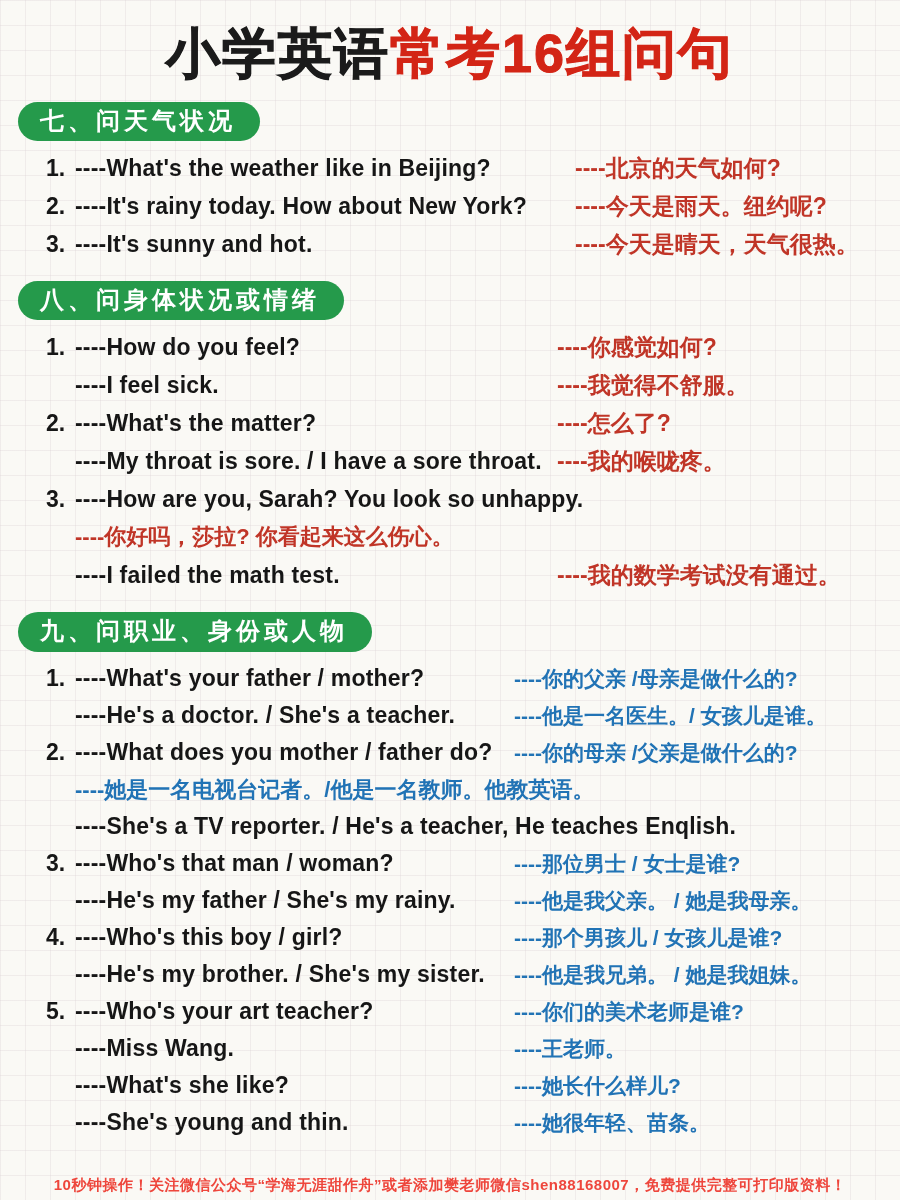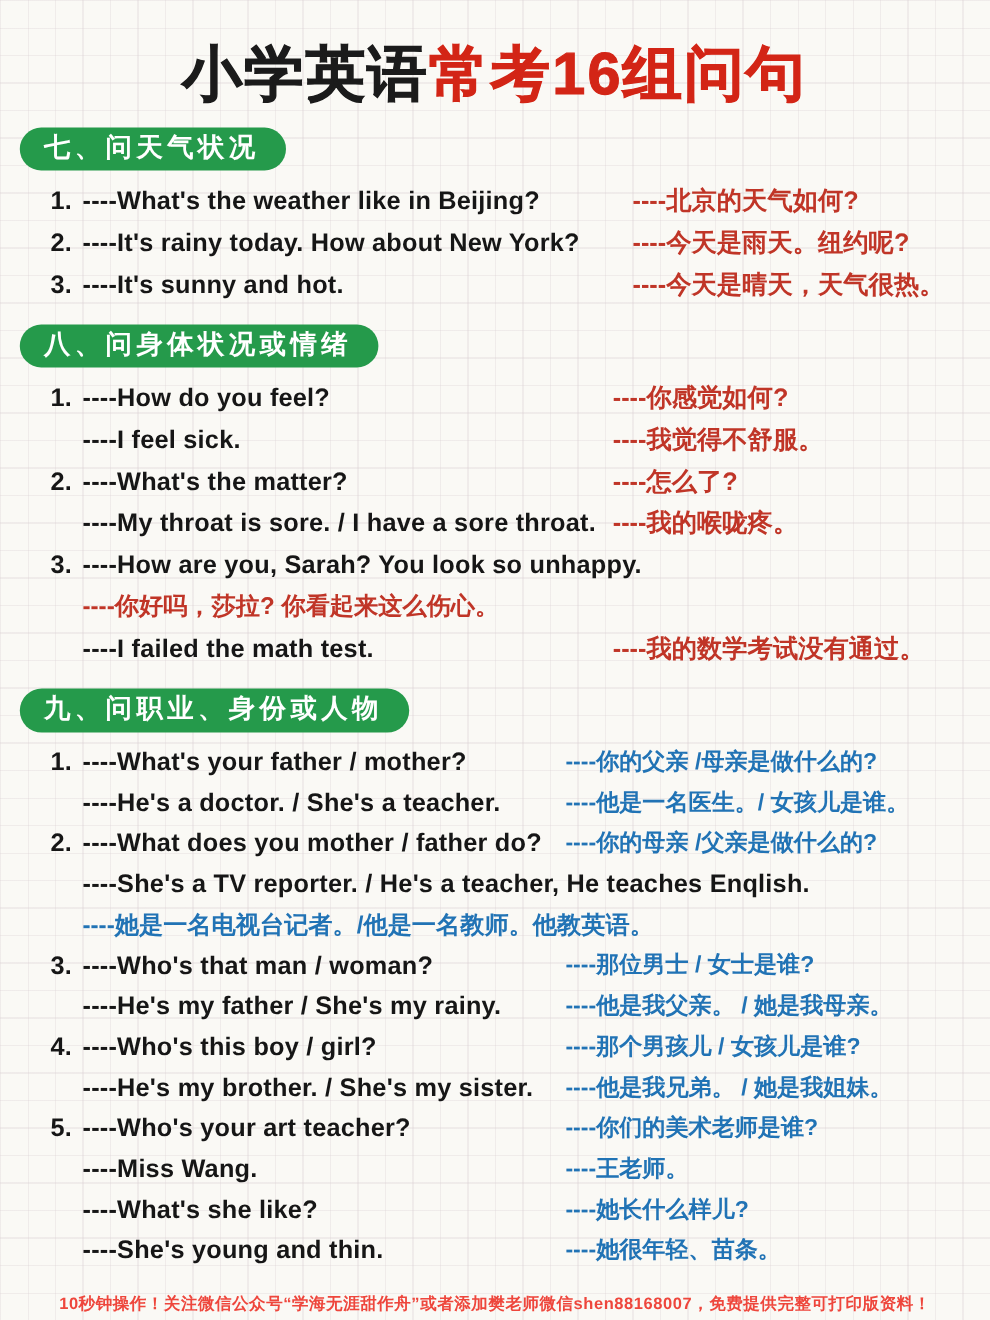--- a/index.html
+++ b/index.html
@@ -5,21 +5,21 @@
   html,body{margin:0;padding:0;}
   body{
     width:900px;height:1200px;position:relative;overflow:hidden;
     font-family:"Liberation Sans","DejaVu Sans",sans-serif;
     background-color:#faf9f5;
     background-image:
       repeating-linear-gradient(to right, rgba(216,205,209,0.30) 0 1px, transparent 1px 25px),
       repeating-linear-gradient(to bottom, rgba(216,205,209,0.30) 0 1px, transparent 1px 25px);
   }
   .title{
-    margin:0;padding-top:36px;text-align:center;
+    margin:0;padding-top:22px;text-align:center;
     font-size:54px;font-weight:900;letter-spacing:2px;line-height:1.15;
     -webkit-text-stroke:1px currentColor;
   }
   .title .t-black{color:#1b1b1b;-webkit-text-stroke:1px #1b1b1b;}
   .title .t-red{color:#d32516;-webkit-text-stroke:1px #d32516;}
   .section{margin-top:12px;}
   .badge{
     display:inline-block;margin:6px 0 8px 18px;padding:3px 24px 5px 22px;
     background:#259a4b;color:#ffffff;border-radius:22px;
     font-size:24px;font-weight:800;letter-spacing:4px;line-height:1.3;
@@ -88,23 +88,23 @@
         <span class="en">----What's your father / mother?</span>
         <span class="zh">----你的父亲 /母亲是做什么的?</span>
       </div><div class="row blue">
         <span class="en">----He's a doctor. / She's a teacher.</span>
         <span class="zh">----他是一名医生。/ 女孩儿是谁。</span>
       </div><div class="row blue">
         <span class="num">2.</span>
         <span class="en">----What does you mother / father do?</span>
         <span class="zh">----你的母亲 /父亲是做什么的?</span>
       </div><div class="row blue">
+        <span class="zh zh-full">----她是一名电视台记者。/他是一名教师。他教英语。</span>
+      </div><div class="row blue">
         <span class="en">----She's a TV reporter. / He's a teacher, He teaches Enqlish.</span>
-      </div><div class="row blue">
-        <span class="zh zh-full">----她是一名电视台记者。/他是一名教师。他教英语。</span>
       </div><div class="row blue">
         <span class="num">3.</span>
         <span class="en">----Who's that man / woman?</span>
         <span class="zh">----那位男士 / 女士是谁?</span>
       </div><div class="row blue">
         <span class="en">----He's my father / She's my rainy.</span>
         <span class="zh">----他是我父亲。 / 她是我母亲。</span>
       </div><div class="row blue">
         <span class="num">4.</span>
         <span class="en">----Who's this boy / girl?</span>

